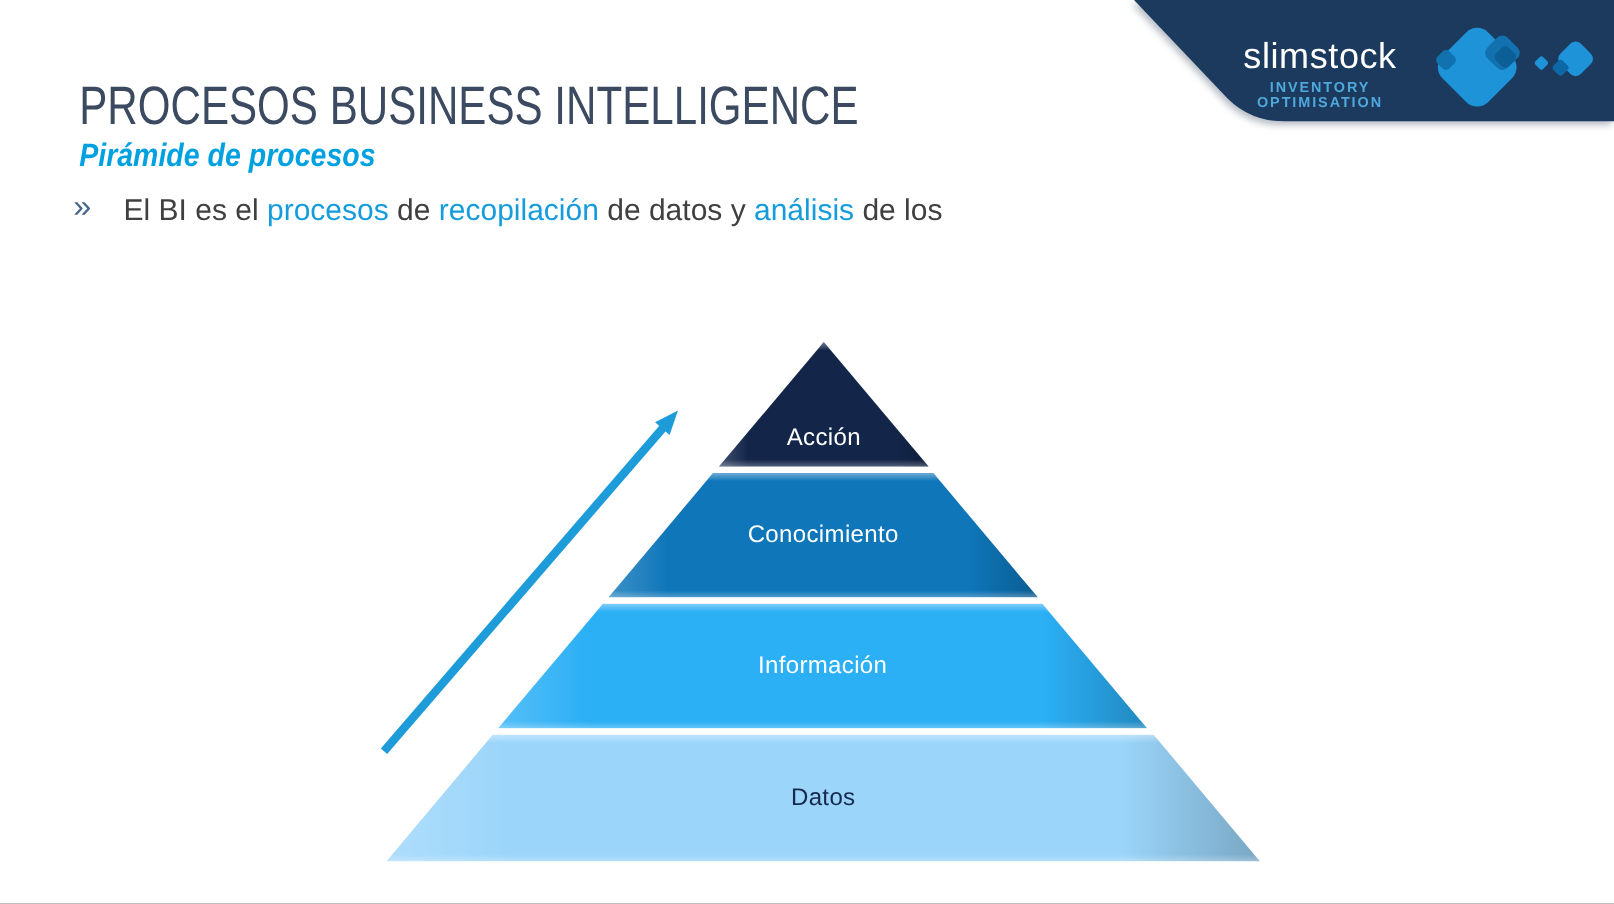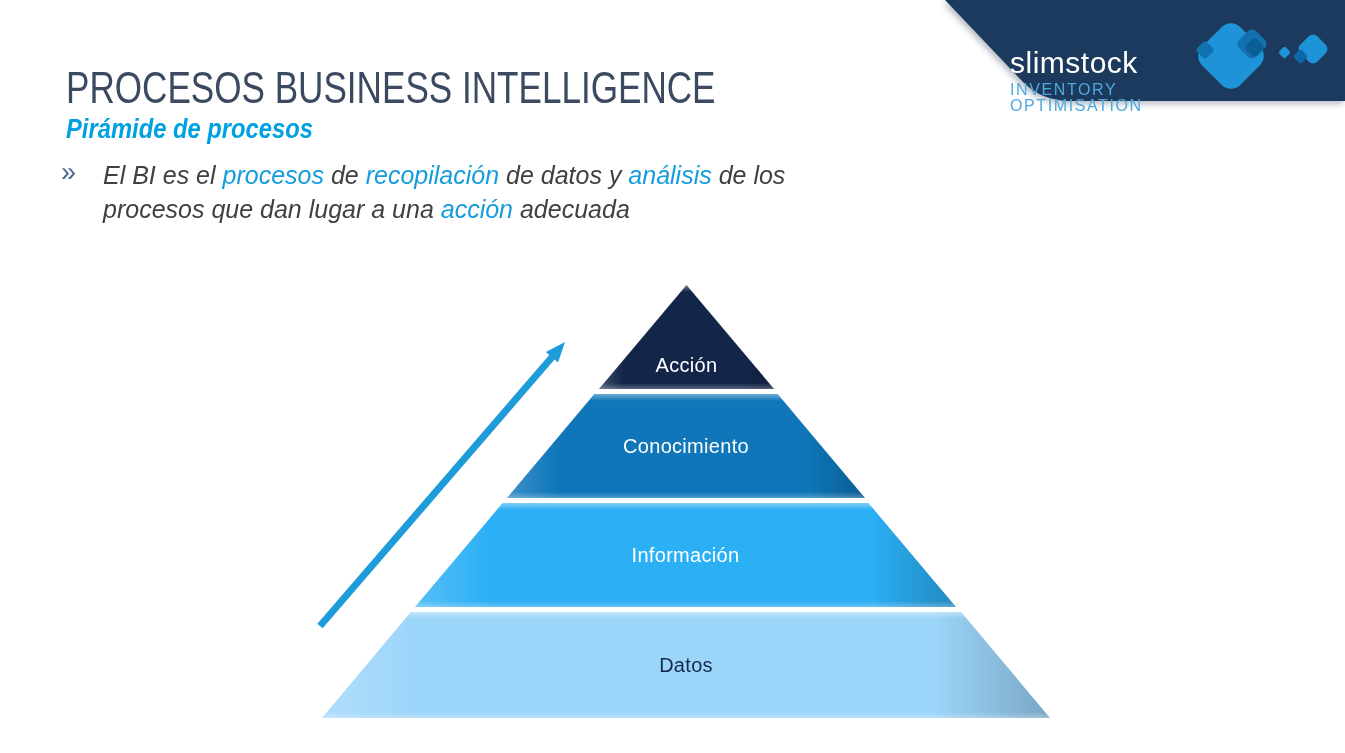--- a/index.html
+++ b/index.html
@@ -4,23 +4,23 @@
 <style>
   html,body{margin:0;padding:0;background:#888;}
   .stage{
     position:relative;width:1345px;height:753px;background:#ffffff;
     overflow:hidden;font-family:"Liberation Sans",sans-serif;
     outline:1px solid #d9d9d9;
   }
   
   .banner-svg{position:absolute;left:930px;top:0;width:415px;height:110px;}
   .banner-shape{fill:var(--banner);filter:drop-shadow(-2px 3px 3px rgba(40,60,85,.35));}
-  .logo-text{position:absolute;left:1010px;top:33px;width:180px;text-align:left;line-height:1;margin-top:15px;}
+  .logo-text{position:absolute;left:1010px;top:33px;width:180px;text-align:center;line-height:1;}
   .logo-brand{color:#ffffff;font-size:30px;letter-spacing:.5px;font-weight:400;}
-  .logo-tagline{color:var(--tagline);font-size:16px;letter-spacing:1.6px;margin-top:4px;font-weight:400;}
+  .logo-tagline{color:var(--tagline);font-size:12px;letter-spacing:1.6px;margin-top:4px;font-weight:700;}
   .diamond{position:absolute;transform:rotate(45deg);}
   .d-big   {left:1204px;top:29px;width:54px;height:54px;border-radius:13px;background:var(--logo-blue);}
   .d-s1    {left:1198px;top:43px;width:14px;height:14px;border-radius:4px;background:#1272B0;}
   .d-m1    {left:1240px;top:32px;width:24px;height:24px;border-radius:6px;background:#1172AF;}
   .d-m1b   {left:1247px;top:40px;width:15px;height:15px;border-radius:4px;background:#0B5E96;}
   .d-dot   {left:1280px;top:48px;width:9px;height:9px;border-radius:2px;background:var(--logo-blue);}
   .d-m2    {left:1301px;top:37px;width:24px;height:24px;border-radius:6px;background:var(--logo-blue);}
   .d-m2b   {left:1295px;top:51px;width:11px;height:11px;border-radius:3px;background:#0E67A7;}
   
   .title{
@@ -28,21 +28,21 @@
     transform:scaleX(.78);transform-origin:left top;white-space:nowrap;letter-spacing:0;
   }
   .subtitle{
     position:absolute;left:66px;top:114px;font-size:27px;font-style:italic;font-weight:700;
     color:var(--subtitle);transform:scaleX(.88);transform-origin:left top;white-space:nowrap;
   }
   
   .bullet-glyph{position:absolute;left:61px;top:157px;font-size:27px;color:var(--bullet-glyph);}
   .bullet-text{position:absolute;left:103px;top:158px;font-size:25px;line-height:34px;color:var(--body-text);}
   .bullet-line{white-space:nowrap;}
-  .seg{color:var(--body-text);font-style:italic;}
+  .seg{color:var(--body-text);}
   .seg.accent{color:var(--accent);}
   
   .pyr-layer{position:absolute;display:flex;align-items:center;justify-content:center;
     font-size:20px;letter-spacing:.3px;}
   .pyr-layer::after{content:"";position:absolute;inset:0;pointer-events:none;
     background:
       linear-gradient(180deg,rgba(255,255,255,.40) 0px,rgba(255,255,255,0) 7px,rgba(255,255,255,0) calc(100% - 6px),rgba(255,255,255,.28) 100%),
       linear-gradient(90deg,rgba(255,255,255,.20) 0%,rgba(255,255,255,0) 14%,rgba(0,0,0,0) 84%,rgba(0,0,0,.22) 100%);}
   .pyr-0{left:599px;top:285px;width:175px;height:104px;
     clip-path:polygon(50% 0,100% 100%,0 100%);align-items:flex-end;padding-bottom:12px;box-sizing:border-box;}
@@ -76,21 +76,20 @@
   <div class="diamond d-dot"></div>
   <div class="diamond d-m2"></div>
   <div class="diamond d-m2b"></div>
 
   <div class="title">PROCESOS BUSINESS INTELLIGENCE</div>
   <div class="subtitle">Pirámide de procesos</div>
 
   <div class="bullet-glyph">»</div>
   <div class="bullet-text">
     <div class="bullet-line"><span class="seg">El BI es el </span><span class="seg accent">procesos</span><span class="seg"> de </span><span class="seg accent">recopilación</span><span class="seg"> de datos y </span><span class="seg accent">análisis</span><span class="seg"> de los</span></div>
-    <div class="bullet-line"><span class="seg">procesos que dan lugar a una </span><span class="seg accent">acción</span><span class="seg"> adecuada</span></div>
   </div>
 
   <div class="pyr-layer pyr-0" style="background: rgb(19, 38, 74); color: rgb(255, 255, 255);">
     <span>Acción</span>
   </div>
   <div class="pyr-layer pyr-1" style="background: rgb(14, 118, 185); color: rgb(255, 255, 255);">
     <span>Conocimiento</span>
   </div>
   <div class="pyr-layer pyr-2" style="background: rgb(43, 175, 245); color: rgb(255, 255, 255);">
     <span>Información</span>

